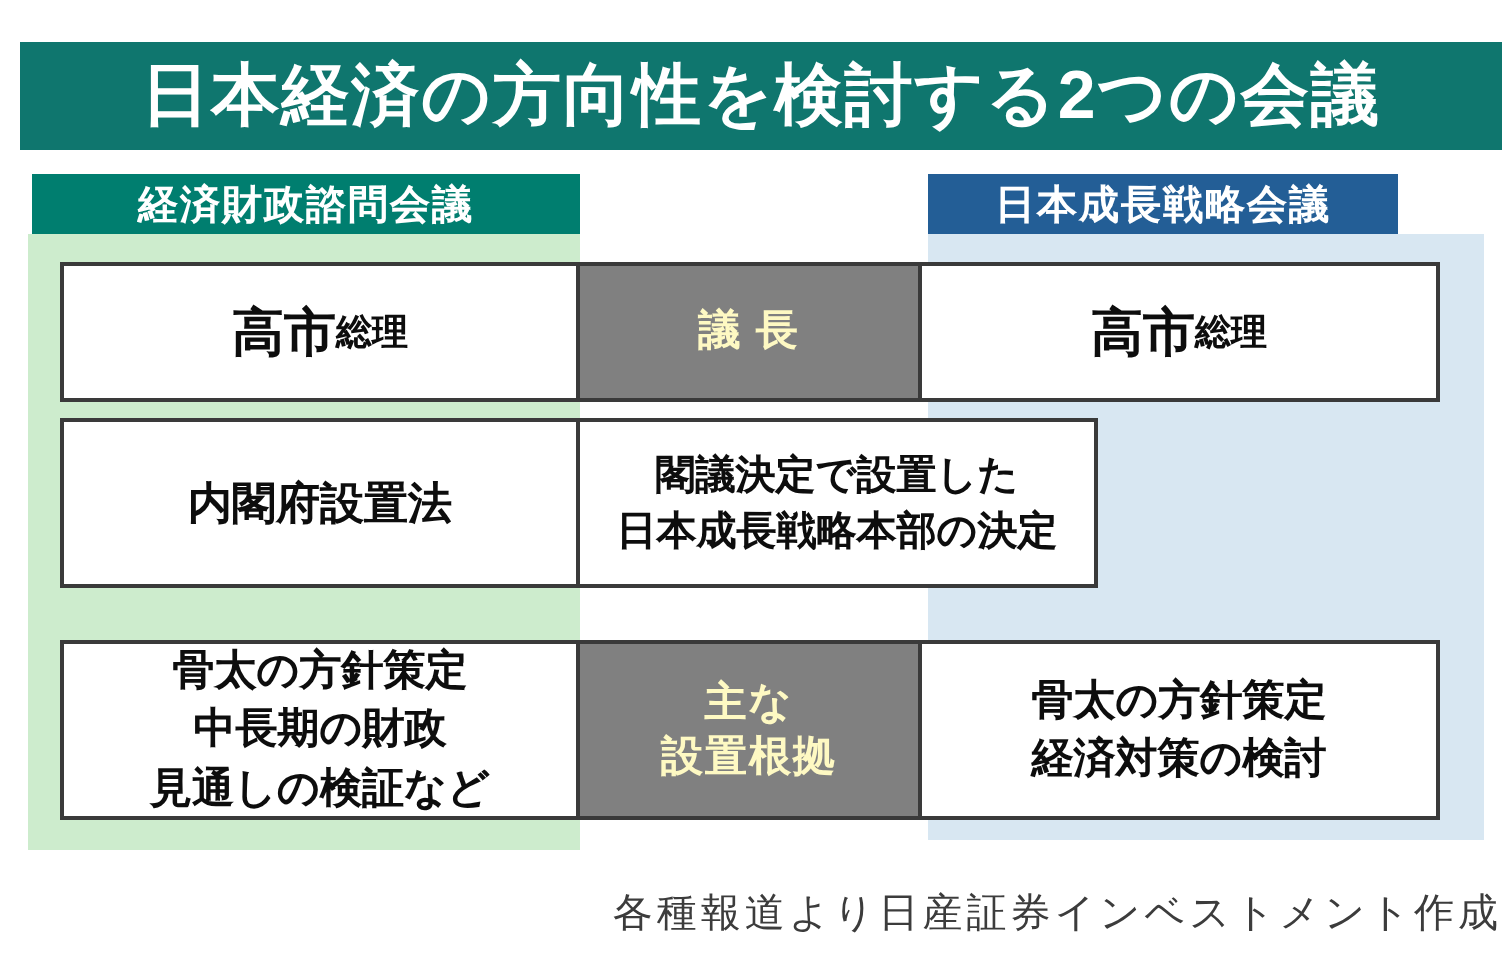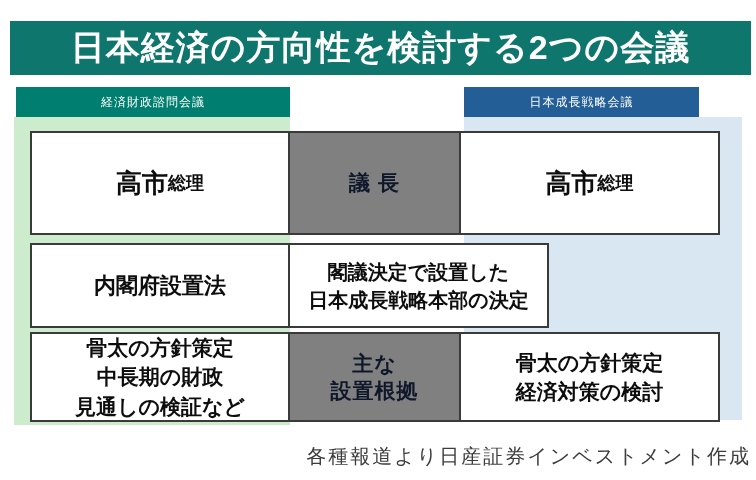--- a/index.html
+++ b/index.html
@@ -11,48 +11,48 @@
   .title-bar {
     position:absolute; left:10px; top:21px; width:741px; height:54px;
     background:#0f766e; display:flex; align-items:center; justify-content:center;
   }
   .title-bar .title-text {
     color:#ffffff; font-size:34px; font-weight:700; letter-spacing:1px; white-space:nowrap;
   }
   .council-header {
     position:absolute; top:87px; height:30px;
     display:flex; align-items:center; justify-content:center;
-    color:#ffffff; font-weight:400; font-size:12px; letter-spacing:1px;
+    color:#ffffff; font-weight:700; font-size:20px; letter-spacing:1px;
   }
   .council-header.left  { left:16px;  width:274px; background:#007E6F; }
   .council-header.right { left:464px; width:235px; background:#235E96; }
 
   .panel { position:absolute; top:117px; }
   .panel.left  { left:14px;  width:276px; height:308px; background:#CDECCD; }
   .panel.right { left:464px; width:278px; height:303px; background:#D8E7F2; }
 
   .table { position:absolute; left:30px; top:131px; }
   .row { display:flex; }
   .row.gap8  { margin-top:8px; }
-  .row.gap10 { margin-top:4px; }
+  .row.gap10 { margin-top:26px; }
   .cell {
     box-sizing:border-box; border:2px solid #3A3A3A;
     display:flex; align-items:center; justify-content:center;
     text-align:center;
   }
   .cell + .cell { margin-left:-2px; }
   .col-left  { width:260px; }
   .col-mid   { width:173px; }
   .col-right { width:261px; }
-  .h1 { height:104px; }
+  .h1 { height:70px; }
   .h2 { height:85px; }
   .h3 { height:90px; }
   .side  { background:#ffffff; color:#0d0d0d; font-weight:700; }
   .label {
-    background:#808080; color:#0f172a; font-weight:700;
+    background:#808080; color:#fef9c3; font-weight:700;
     font-size:21px; line-height:1.3; white-space:pre-line; letter-spacing:1px;
   }
   .pre { white-space:pre-line; }
   .pm-large { font-size:26px; }
   .pm-small { font-size:18px; }
   .fs22 { font-size:22px; }
   .fs21 { font-size:21px; line-height:1.4; }
   .fs20 { font-size:20px; line-height:1.4; }
   .footer {
     position:absolute; top:443px; right:5px;

